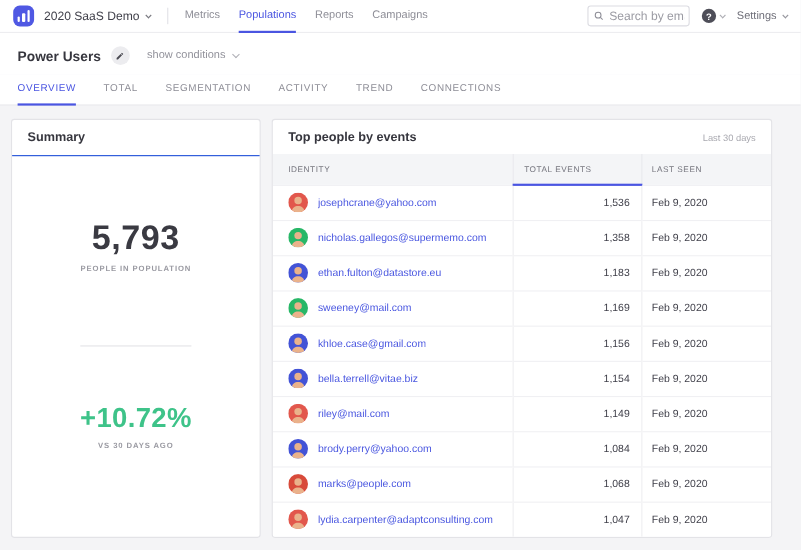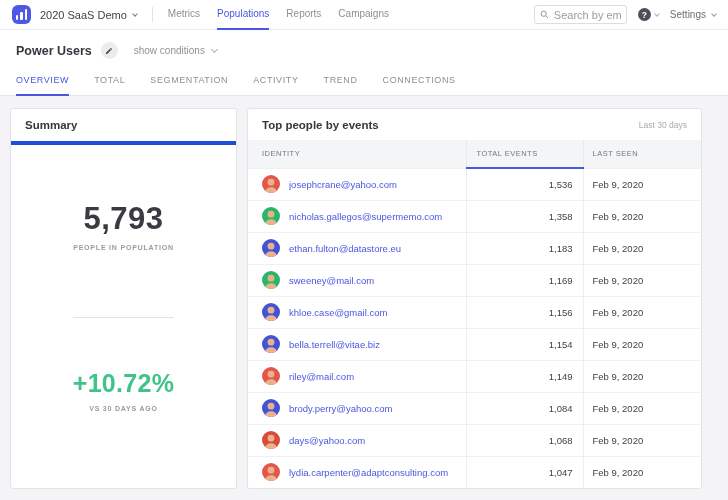--- a/index.html
+++ b/index.html
@@ -53,21 +53,21 @@
   .tab { font-size:9px; letter-spacing:.6px; color:#8e8e97; padding-bottom:9px;
          border-bottom:2px solid transparent; margin-bottom:-1px; cursor:pointer; }
   .tab.active { color:#4a55e1; border-bottom-color:#4a55e1; }
 
   
   .content { display:flex; gap:10px; padding:12px 26px 0 10px; align-items:flex-start; }
   .panel { background:#fff; border:1px solid #e3e3e7; border-radius:3px; }
   .panel-header { padding:10px 14px; font-size:11.5px; font-weight:bold; color:#36363e; }
 
   .summary-panel { width:227px; height:381px; }
-  .summary-panel .panel-header { border-bottom:4px solid #1d4ed8; }
+  .summary-panel .panel-header { border-bottom:1px solid #1d4ed8; }
   .sum-body { position:relative; height:342px; }
   .sum-block { position:absolute; left:0; right:0; text-align:center; }
   .sum-count { top:56px; }
   .big-num { font-size:31px; font-weight:bold; color:#3a3a42; letter-spacing:.5px; }
   .cap { font-size:7px; letter-spacing:.8px; color:#9a9aa2; margin-top:7px; font-weight:bold; }
   .sum-divider { position:absolute; top:172px; left:62px; right:62px; border-top:1px solid #e3e3e7; }
   .sum-delta { top:224px; }
   .delta-num { font-size:25px; font-weight:bold; color:#3ec389; letter-spacing:.3px; }
 
   .table-panel { width:455px; height:381px; overflow:hidden; }
@@ -303,21 +303,21 @@
             <td class="col-seen">Feb 9, 2020</td>
           </tr>
           <tr>
             <td class="col-identity">
               <div class="id-cell">
                 <span class="avatar"><svg width="18" height="18" viewBox="0 0 18 18">
                     <rect width="18" height="18" fill="#d84a3a"></rect>
                     <circle cx="9" cy="7.2" r="3.4" fill="#eab28b"></circle>
                     <path d="M2.8 18 C3.5 13.8 6 12.2 9 12.2 C12 12.2 14.5 13.8 15.2 18 Z" fill="#eab28b"></path>
                   </svg></span>
-                <a class="email">days@yahoo.com</a>
+                <a class="email">marks@people.com</a>
               </div>
             </td>
             <td class="col-events">1,068</td>
             <td class="col-seen">Feb 9, 2020</td>
           </tr>
           <tr>
             <td class="col-identity">
               <div class="id-cell">
                 <span class="avatar"><svg width="18" height="18" viewBox="0 0 18 18">
                     <rect width="18" height="18" fill="#e2574c"></rect>

